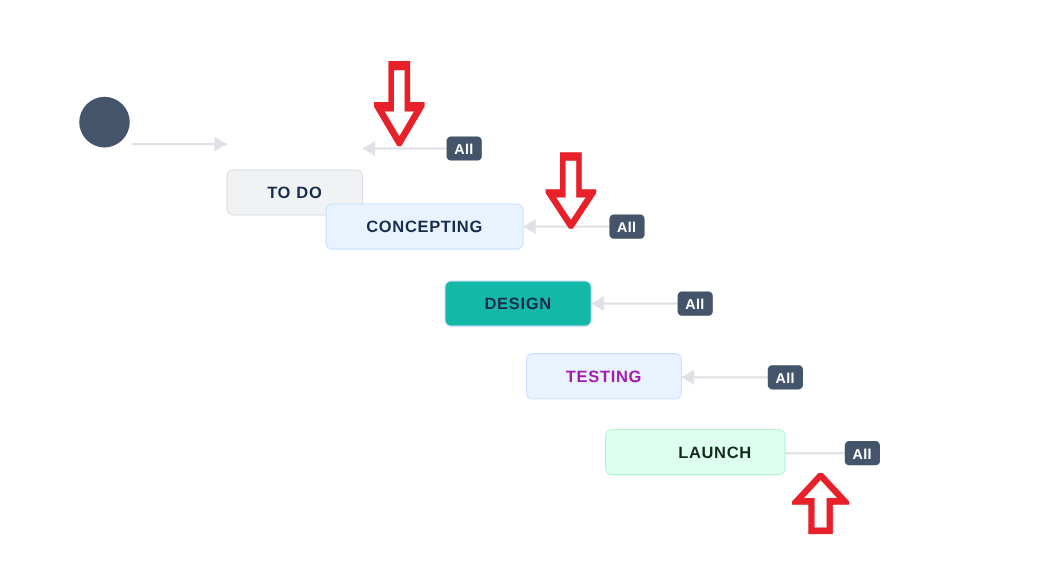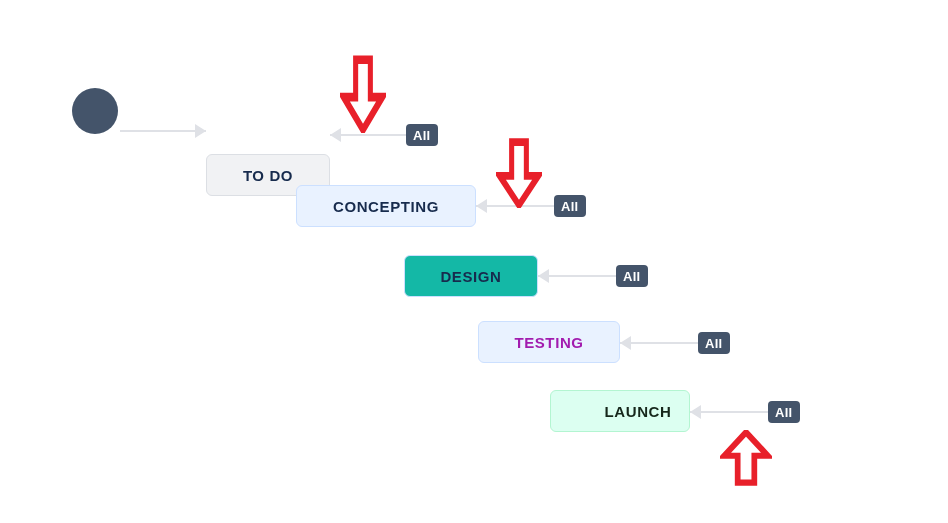--- a/index.html
+++ b/index.html
@@ -113,21 +113,21 @@
       </div>
       <div class="transition-badge" style="left: 616px; top: 265px; background: rgb(68, 84, 106); color: rgb(255, 255, 255);">All</div>
       <div class="connector" style="left: 620px; top: 342px; width: 78px; background: rgb(223, 225, 230);"></div>
       <div class="arrowhead left" style="left: 620px; top: 336px; border-right-color: rgb(223, 225, 230);"></div>
       <div class="status-node" style="left: 478px; top: 321px; width: 142px; height: 42px; background: rgb(233, 242, 255); border: 1px solid rgb(204, 224, 255);">
         <span class="status-label" style="color: #a21caf;">TESTING</span>
       </div>
       <div class="transition-badge" style="left: 698px; top: 332px; background: rgb(68, 84, 106); color: rgb(255, 255, 255);">All</div>
       <div class="connector" style="left: 690px; top: 411px; width: 78px; background: rgb(223, 225, 230);"></div>
       <div class="arrowhead left" style="left: 690px; top: 405px; border-right-color: rgb(223, 225, 230);"></div>
-      <div class="status-node" style="left: 550px; top: 390px; width: 140px; height: 42px; background: rgb(220, 255, 241); border: 1px solid rgb(179, 245, 209); padding-left: 36px;">
+      <div class="status-node" style="left: 550px; top: 390px; width: 164px; height: 42px; background: rgb(220, 255, 241); border: 1px solid rgb(179, 245, 209); padding-left: 36px;">
         <span class="status-label" style="color: rgb(22, 39, 27);">LAUNCH</span>
       </div>
       <div class="transition-badge" style="left: 768px; top: 401px; background: rgb(68, 84, 106); color: rgb(255, 255, 255);">All</div>
     </div>
 
   <div id="annotations-layer">
       <div class="annot-arrow" style="left: 340px; top: 55px; width: 46px; height: 78px;"><svg width="46" height="78" viewBox="0 0 100 100" preserveAspectRatio="none">
           <path d="M34,6 L66,6 L66,54 L92,54 L50,96 L8,54 L34,54 Z" fill="#ffffff" stroke="#e8202a" stroke-width="11" stroke-linejoin="miter"></path>
         </svg></div>
       <div class="annot-arrow" style="left: 496px; top: 138px; width: 46px; height: 70px;"><svg width="46" height="70" viewBox="0 0 100 100" preserveAspectRatio="none">

